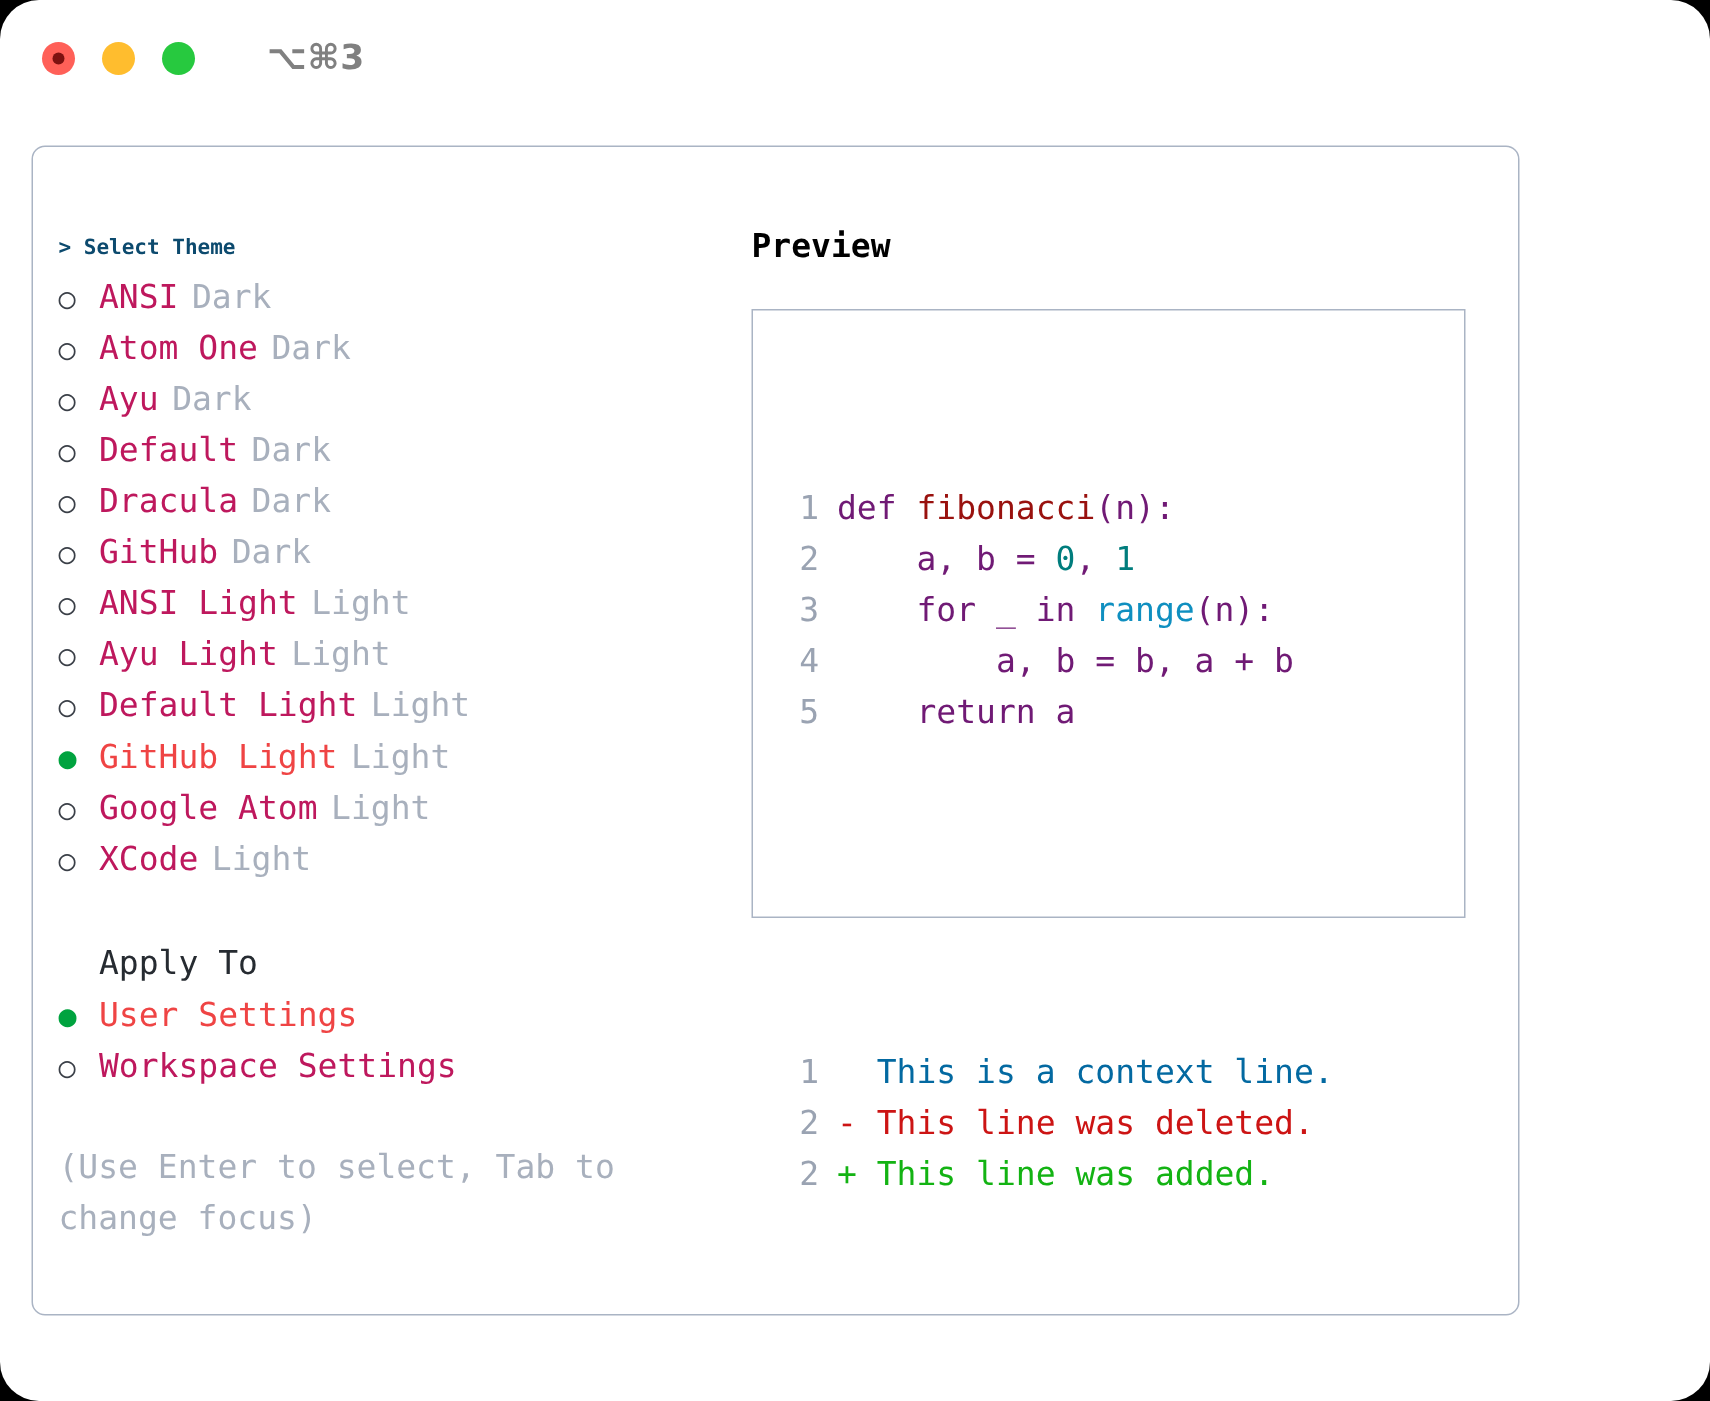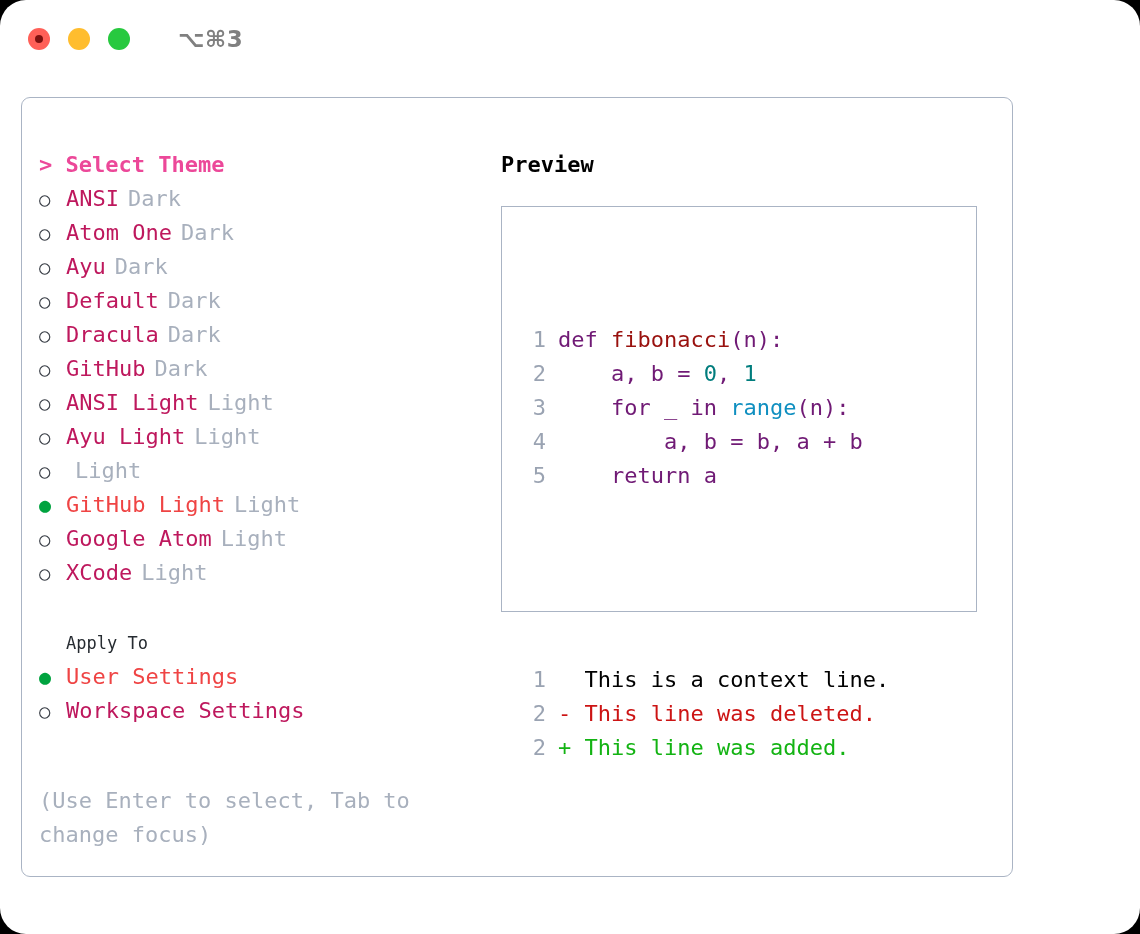--- a/index.html
+++ b/index.html
@@ -93,23 +93,23 @@
 
   
   #theme-column {
     position: absolute;
     left: 17px;
     top: 50px;
     width: 450px;
   }
 
   #select-theme-header {
-    font-size: 22px;
+    font-size: 14px;
     font-weight: 700;
-    color: #ec4899;
+    color: #0c4a6e;
     line-height: 34px;
     white-space: pre;
   }
 
   .theme-row {
     display: flex;
     align-items: baseline;
     line-height: 34px;
     font-size: 22px;
     white-space: pre;
@@ -136,37 +136,36 @@
   }
 
   
   #apply-to-group {
     position: absolute;
     left: 17px;
     top: 528px;
     width: 450px;
   }
   #apply-to-label {
-    font-size: 17px;
+    font-size: 22px;
     line-height: 34px;
     color: #262b31;
     padding-left: 27px;
     white-space: pre;
   }
 
   
   #hint-text {
     position: absolute;
     left: 17px;
     top: 664px;
     width: 410px;
     font-size: 22px;
     line-height: 34px;
     color: #a8b0bd;
-    margin-top: 22px;
   }
 
   
   #preview-column {
     position: absolute;
     left: 479px;
     top: 50px;
     width: 490px;
   }
   #preview-header {
@@ -206,21 +205,21 @@
     margin-right: 12px;
   }
   .code-text { color: #701a75; }
 
   .tok-func  { color: #99110e; }
   .tok-num   { color: #007d7d; }
   .tok-builtin { color: #0f8fc0; }
 
   .blank-line { height: 34px; }
 
-  .diff-ctx { color: #000000; }
+  .diff-ctx { color: #0369a1; margin-top: 36px; }
   .diff-del { color: #cc1414; }
   .diff-add { color: #13b313; }
 </style>
 </head>
 <body>
 
 <div id="window-frame">
 
   <div id="title-bar">
     <div class="traffic-lights">
@@ -238,21 +237,21 @@
         <div id="select-theme-header">&gt; Select Theme</div>
         <div id="theme-items">
             <div class="theme-row"><span class="bullet">○</span><span class="theme-name">ANSI</span><span class="theme-tag">Dark</span></div>
             <div class="theme-row"><span class="bullet">○</span><span class="theme-name">Atom One</span><span class="theme-tag">Dark</span></div>
             <div class="theme-row"><span class="bullet">○</span><span class="theme-name">Ayu</span><span class="theme-tag">Dark</span></div>
             <div class="theme-row"><span class="bullet">○</span><span class="theme-name">Default</span><span class="theme-tag">Dark</span></div>
             <div class="theme-row"><span class="bullet">○</span><span class="theme-name">Dracula</span><span class="theme-tag">Dark</span></div>
             <div class="theme-row"><span class="bullet">○</span><span class="theme-name">GitHub</span><span class="theme-tag">Dark</span></div>
             <div class="theme-row"><span class="bullet">○</span><span class="theme-name">ANSI Light</span><span class="theme-tag">Light</span></div>
             <div class="theme-row"><span class="bullet">○</span><span class="theme-name">Ayu Light</span><span class="theme-tag">Light</span></div>
-            <div class="theme-row"><span class="bullet">○</span><span class="theme-tag">Light</span></div>
+            <div class="theme-row"><span class="bullet">○</span><span class="theme-name">Default Light</span><span class="theme-tag">Light</span></div>
             <div class="theme-row selected"><span class="bullet selected">●</span><span class="theme-name">GitHub Light</span><span class="theme-tag">Light</span></div>
             <div class="theme-row"><span class="bullet">○</span><span class="theme-name">Google Atom</span><span class="theme-tag">Light</span></div>
             <div class="theme-row"><span class="bullet">○</span><span class="theme-name">XCode</span><span class="theme-tag">Light</span></div>
           </div>
       </div>
 
       <div id="apply-to-group">
         <div id="apply-to-label">Apply To</div>
         <div id="apply-to-items">
             <div class="theme-row selected"><span class="bullet selected">●</span><span class="theme-name">User Settings</span></div>

